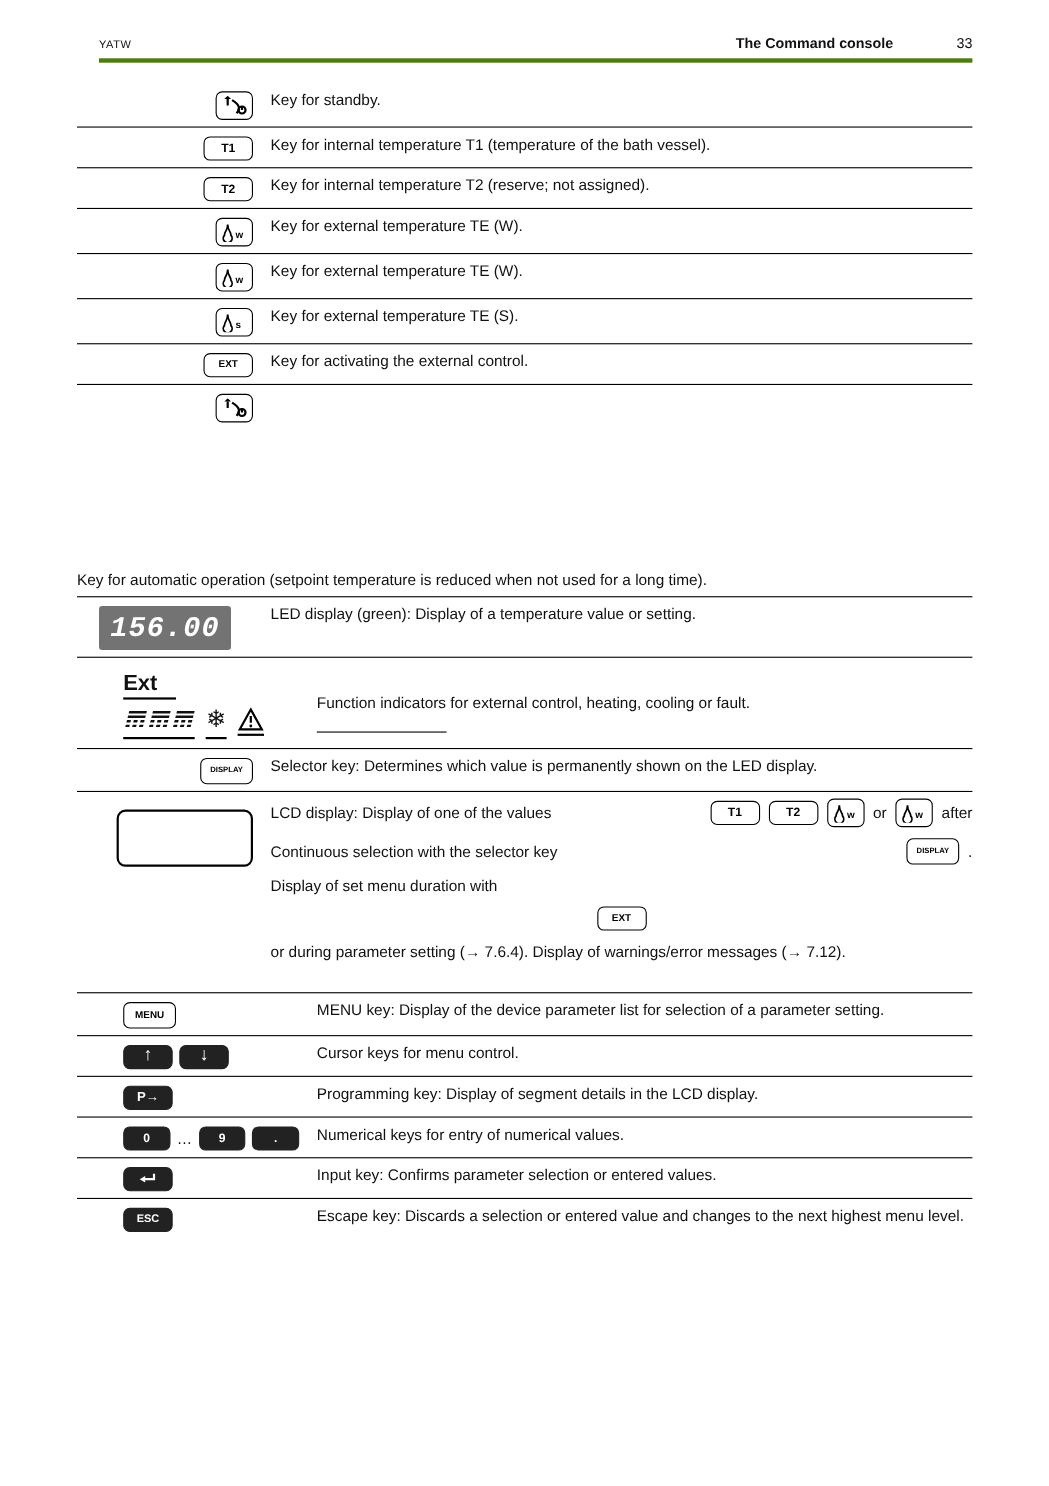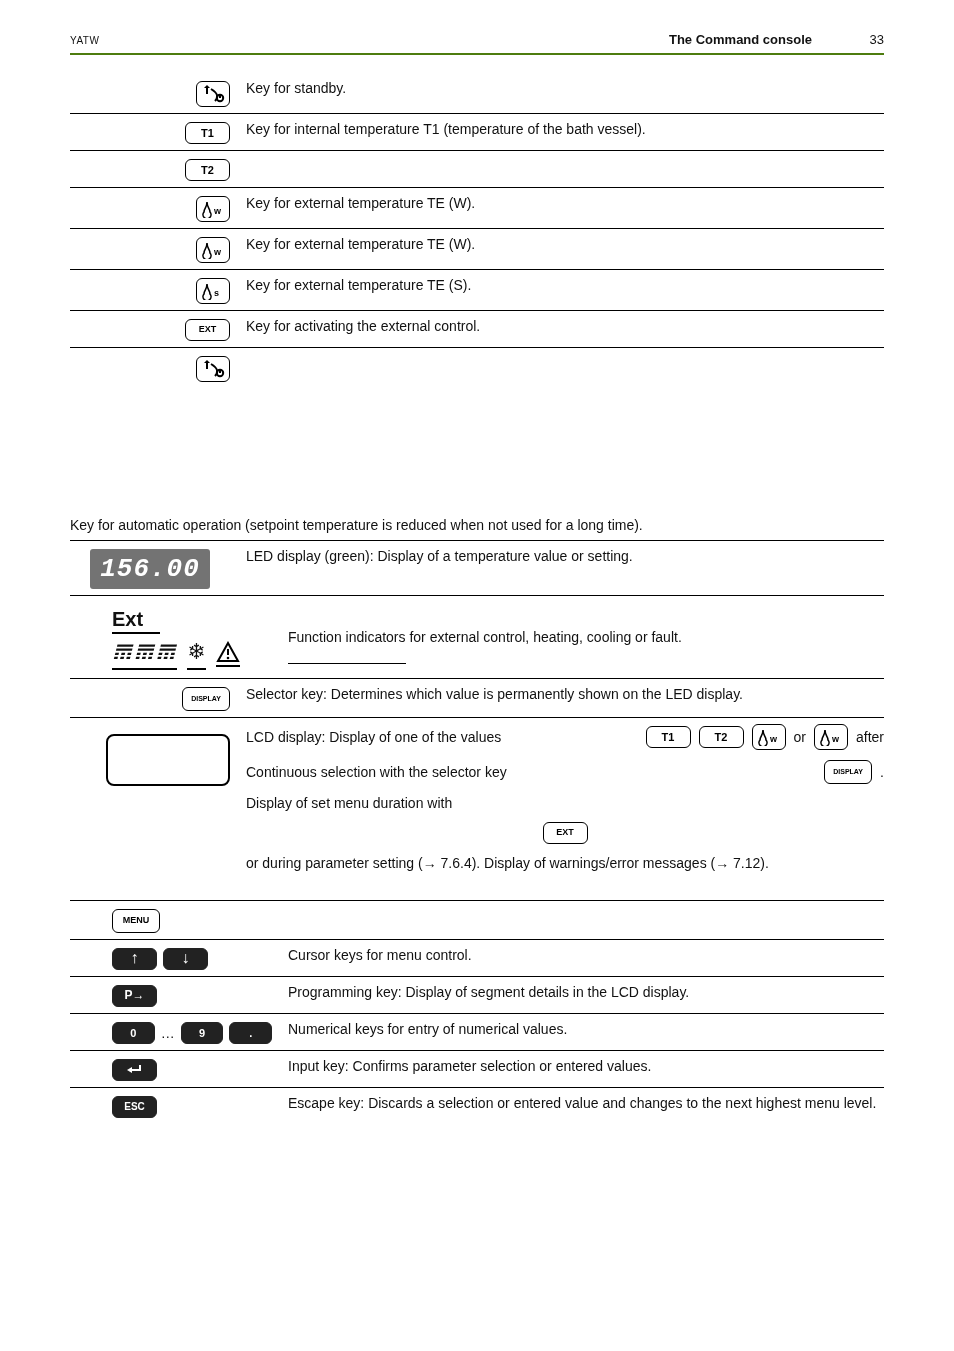--- a/index.html
+++ b/index.html
@@ -15,23 +15,24 @@
   width: 954px;
   min-height: 1351px;
   margin: 0 auto;
   box-sizing: border-box;
   padding: 32px 70px 40px 70px;
 }
 .hdr {
   display: flex;
   justify-content: flex-end;
   align-items: baseline;
-  border-bottom: 2px solid #4d7c0f;
+  border-bottom: 4px solid #4d7c0f;
   padding-bottom: 4px;
   margin-bottom: 18px;
+  margin-left: 20px;
 }
 .hdr .left {
   margin-right: auto;
   font-size: 10px;
   letter-spacing: .5px;
 }
 .hdr .title {
   font-size: 13px;
   font-weight: 600;
   margin-right: 24px;
@@ -175,20 +176,21 @@
       <div class="ic">
         <span class="key small">T1</span>
       </div>
       <div class="desc">Key for internal temperature T1 (temperature of the bath vessel).</div>
     </div>
 
     <div class="row">
       <div class="ic">
         <span class="key small">T2</span>
       </div>
+      <div class="desc">Key for internal temperature T2 (reserve; not assigned).</div>
     </div>
 
     <div class="row">
       <div class="ic">
         <span class="key med">
           <svg width="24" height="18" viewBox="0 0 24 18">
             <path d="M6 2 C6 8 3 8 3 12 A4 4 0 1 0 9 12 C9 8 6 8 6 2 Z" fill="none" stroke="#000" stroke-width="1.6"></path>
             <text x="13" y="14" font-size="9" font-weight="700">w</text>
           </svg>
         </span>
@@ -316,20 +318,21 @@
           <span class="key small inline-key" style="font-size:9px;">EXT</span>
         </div>
         <div> or during parameter setting (→ 7.6.4). Display of warnings/error messages (→ 7.12).</div>
       </div>
     </div>
 
     <div class="row">
       <div class="ic" style="justify-content:flex-start; padding-left:42px;">
         <span class="key wide" style="font-size:9px;">MENU</span>
       </div>
+      <div class="desc">MENU key: Display of the device parameter list for selection of a parameter setting.</div>
     </div>
 
     <div class="row">
       <div class="ic" style="justify-content:flex-start; padding-left:42px;">
         <span class="key small dark arrow-up"></span>
         <span class="key small dark arrow-dn"></span>
       </div>
       <div class="desc">Cursor keys for menu control.</div>
     </div>
 

